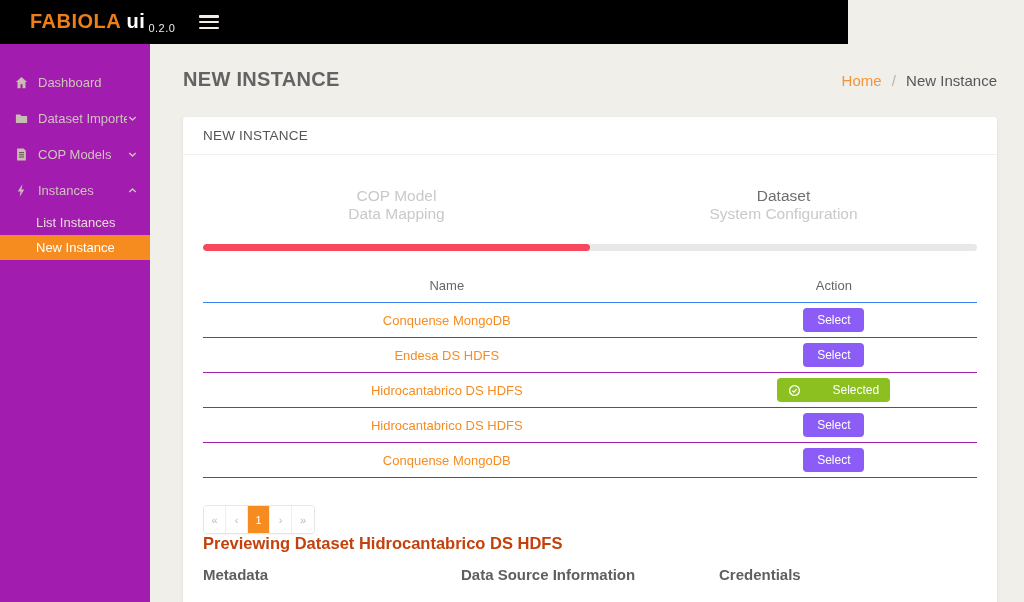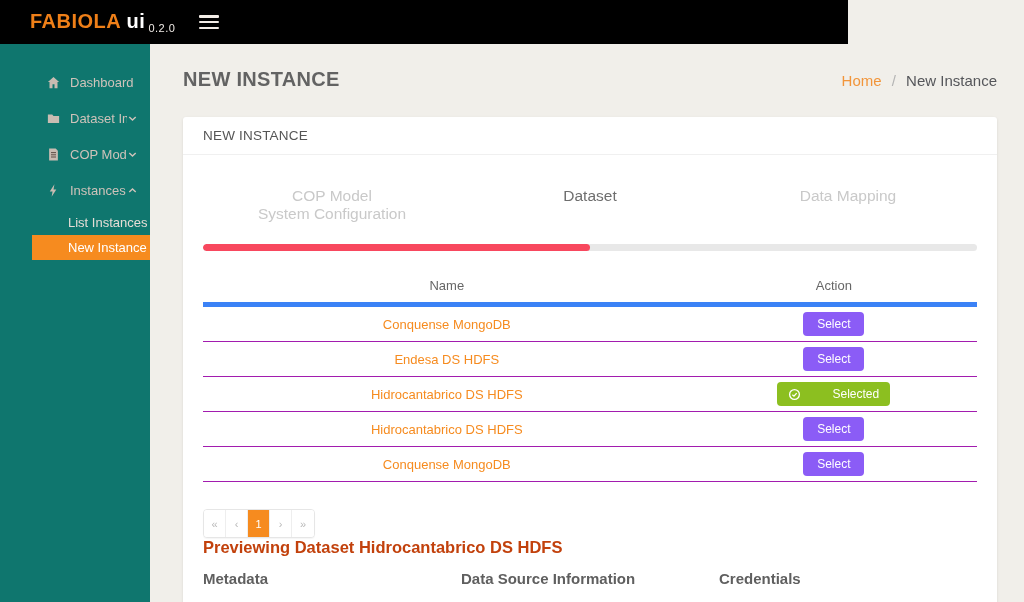--- a/index.html
+++ b/index.html
@@ -8,21 +8,21 @@
 
   
   .topbar { position:absolute; top:0; left:0; width:848px; height:44px; background:#000000; display:flex; align-items:center; z-index:3; }
   .brand { padding-left:30px; font-size:20px; font-weight:bold; color:#fff; letter-spacing:.5px; white-space:nowrap; }
   .brand .brand-main { color:#ee7f18; }
   .brand .version { font-size:11px; font-weight:normal; color:#f0ebe6; vertical-align:-4px; margin-left:3px; }
   .hamburger { margin-left:24px; width:20px; height:14px; display:flex; flex-direction:column; justify-content:space-between; cursor:pointer; }
   .hamburger span { display:block; height:2.5px; background:#f3ede7; border-radius:1px; }
 
   
-  .sidebar { position:absolute; top:44px; left:0; bottom:0; width:150px; background:#0f766e; padding-top:20px; z-index:2;padding-left:32px; }
+  .sidebar { position:absolute; top:44px; left:0; bottom:0; width:150px; background:#a21caf; padding-top:20px; z-index:2; }
   .side-item { height:36px; display:flex; align-items:center; padding:0 12px 0 14px; color:#cfc3ba; font-size:13px; cursor:pointer; }
   .side-item .ico { width:15px; height:15px; margin-right:9px; flex:0 0 15px; color:#c9bcb2; }
   .side-item .ico svg { width:100%; height:100%; display:block; }
   .side-item .lbl { flex:1 1 auto; white-space:nowrap; overflow:hidden; }
   .side-item .chev { width:11px; height:11px; color:#cfc3ba; flex:0 0 11px; }
   .side-item .chev svg { width:100%; height:100%; display:block; }
   .side-sub { margin-top:2px; }
   .side-sub-item { height:25px; line-height:25px; padding-left:36px; font-size:13px; color:#e6ddd6; cursor:pointer; white-space:nowrap; }
   .side-sub-item.active { background:#f68b1f; color:#fff; }
 
@@ -33,29 +33,29 @@
   .breadcrumb { font-size:15px; color:#9a9a9a; }
   .breadcrumb .bc-home { color:#f2953a; cursor:pointer; }
   .breadcrumb .bc-sep { margin:0 6px; color:#b4b4b4; }
   .breadcrumb .bc-cur { color:#55565a; }
 
   
   .card { margin-top:21px; background:#fff; border-radius:3px; box-shadow:0 1px 3px rgba(0,0,0,.1); }
   .card-header { padding:11px 20px; font-size:13.5px; color:#555; border-bottom:1px solid #f0f0f0; letter-spacing:.2px; }
   .card-body { padding:20px 20px 40px 20px; }
 
-  .steps { display:grid; grid-template-columns:1fr 1fr 1fr; margin-top:12px; }
+  .steps { display:grid; grid-template-columns:1fr 1fr; margin-top:12px; }
   .step { text-align:center; font-size:15.5px; color:#c9c9c9; }
   .step.active { color:#6e6e6e; }
 
   .progress { margin-top:21px; height:7px; background:#e8e8e8; border-radius:4px; overflow:hidden; }
   .progress-fill { height:100%; background:#f8485e; border-radius:4px; }
 
   table.ds-table { width:100%; border-collapse:collapse; margin-top:18px; }
-  .ds-table th { font-size:13px; font-weight:normal; color:#666; padding:9px 4px; border-bottom:5px solid #3b82f6; text-align:center; }
+  .ds-table th { font-size:13px; font-weight:normal; color:#666; padding:9px 4px; border-bottom:1px solid #3b82f6; text-align:center; }
   .ds-table .col-name { width:63%; }
   .ds-table .col-action { width:37%; }
   .ds-table td { padding:5px 4px; border-bottom:1px solid #a21caf; text-align:center; height:31px; }
   .ds-link { color:#f68b1f; font-size:13px; text-decoration:none; cursor:pointer; }
   .btn { display:inline-flex; align-items:center; justify-content:center; border:none; border-radius:4px; font-size:12px; color:#fff; padding:5px 14px; cursor:pointer; font-family:"Liberation Sans",sans-serif; }
   .btn-select { background:#8b5cf6; }
   .btn-selected { background:#8cbf20; padding:5px 11px;gap:25px; }
   .btn-selected .chk { width:13px; height:13px; margin-right:6px; }
   .btn-selected .chk svg { width:100%; height:100%; display:block; }
 

